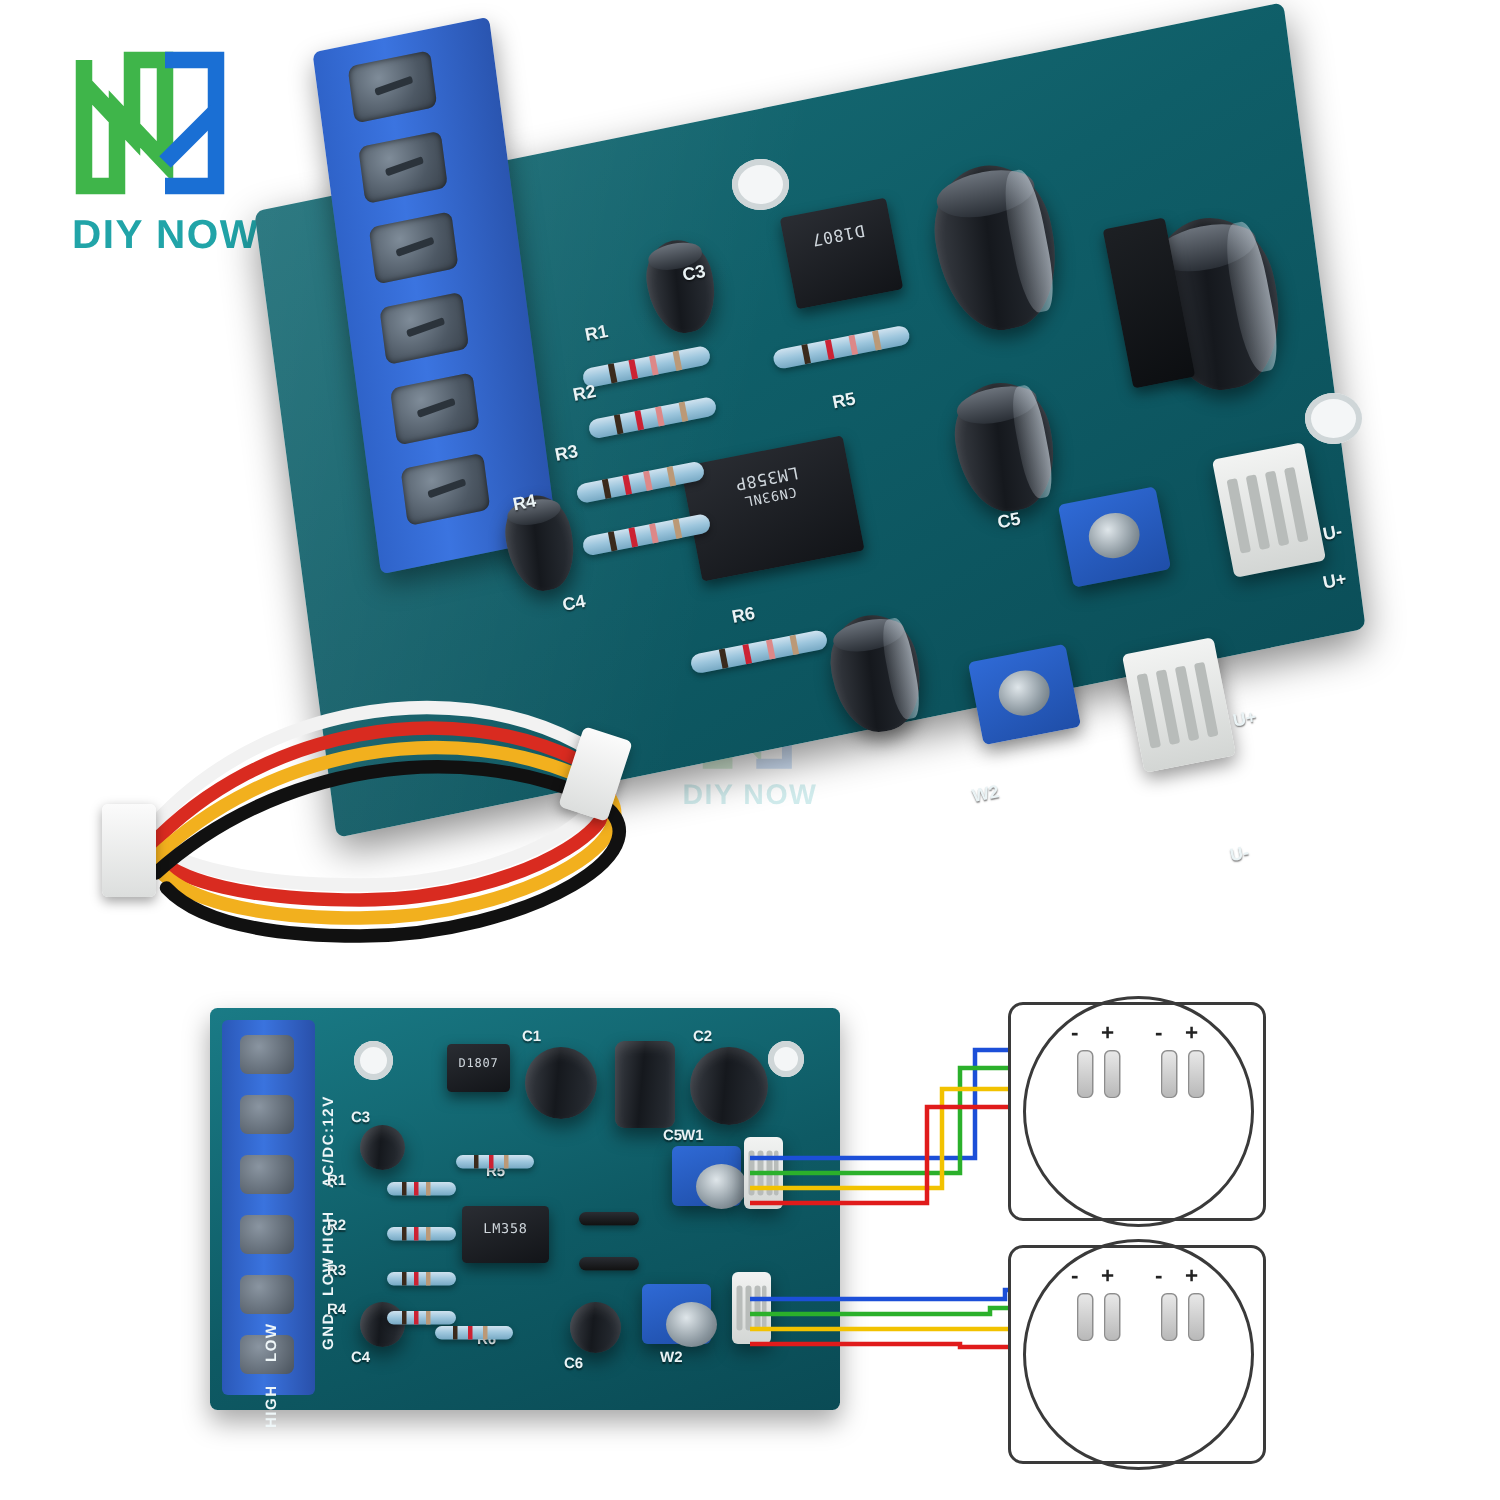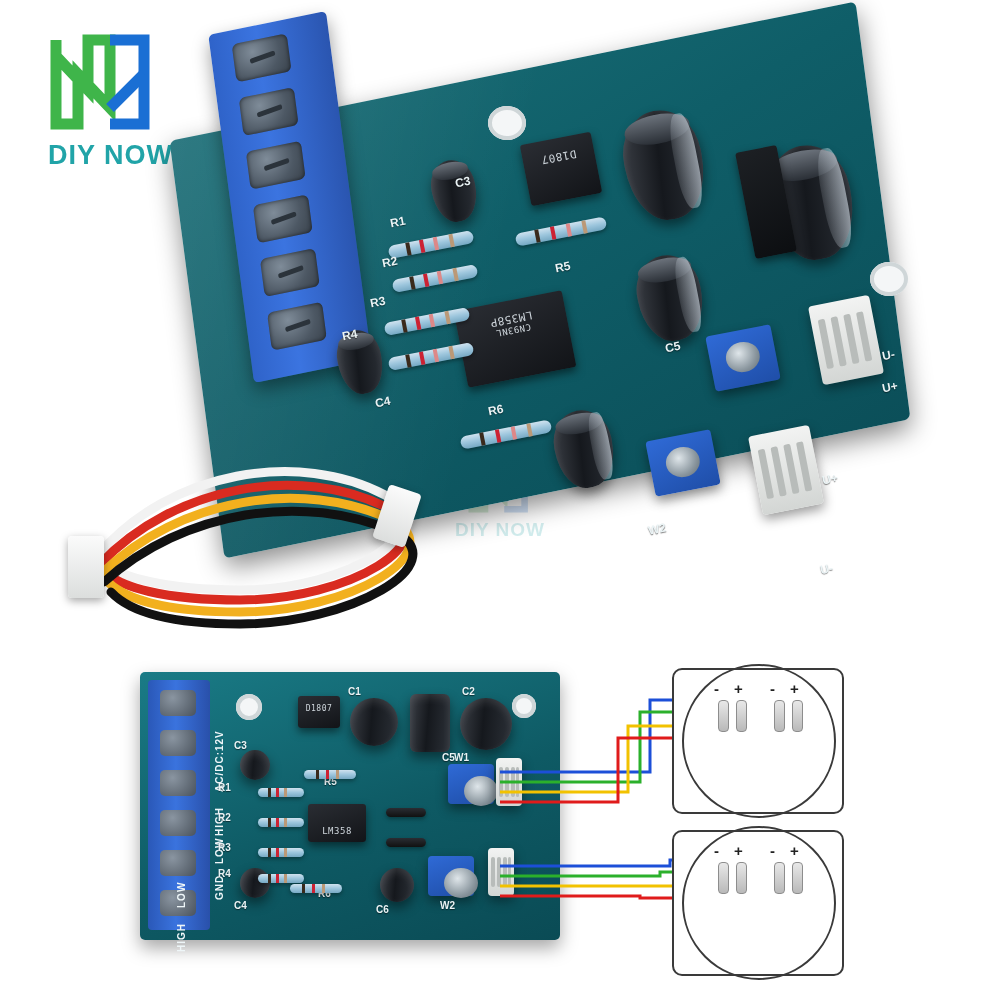--- a/index.html
+++ b/index.html
@@ -324,21 +324,21 @@
     <div class="cap" style="left:210px;top:26px;width:48px;height:48px;border-radius:50%;"></div>
     <div class="cap" style="left:320px;top:26px;width:52px;height:52px;border-radius:50%;"></div>
     <div class="cap" style="left:270px;top:22px;width:40px;height:58px;border-radius:6px;"></div>
     <div class="cap" style="left:100px;top:78px;width:30px;height:30px;border-radius:50%;"></div>
     <div class="cap" style="left:100px;top:196px;width:30px;height:30px;border-radius:50%;"></div>
     <div class="cap" style="left:240px;top:196px;width:34px;height:34px;border-radius:50%;"></div>
     <div class="ic" style="left:158px;top:24px;width:42px;height:32px;">
       <div class="txt" style="margin-top:8px;font-size:8px;transform:none;">D1807</div>
     </div>
     <div class="ic" style="left:168px;top:132px;width:58px;height:38px;">
-      <div class="txt" style="margin-top:22px;font-size:9px;transform:none;">LM358</div>
+      <div class="txt" style="margin-top:11px;font-size:9px;transform:none;">LM358</div>
     </div>
     <div class="pot" style="left:308px;top:92px;width:46px;height:40px;"></div>
     <div class="pot" style="left:288px;top:184px;width:46px;height:40px;"></div>
     <div class="conn-white" style="left:356px;top:86px;width:26px;height:48px;">
       <div class="slot" style="left:3px;width:4px;"></div>
         <div class="slot" style="left:9px;width:4px;"></div>
       <div class="slot" style="left:15px;width:4px;"></div>
         <div class="slot" style="left:20px;width:3px;"></div>
     </div>
     <div class="conn-white" style="left:348px;top:176px;width:26px;height:48px;">

